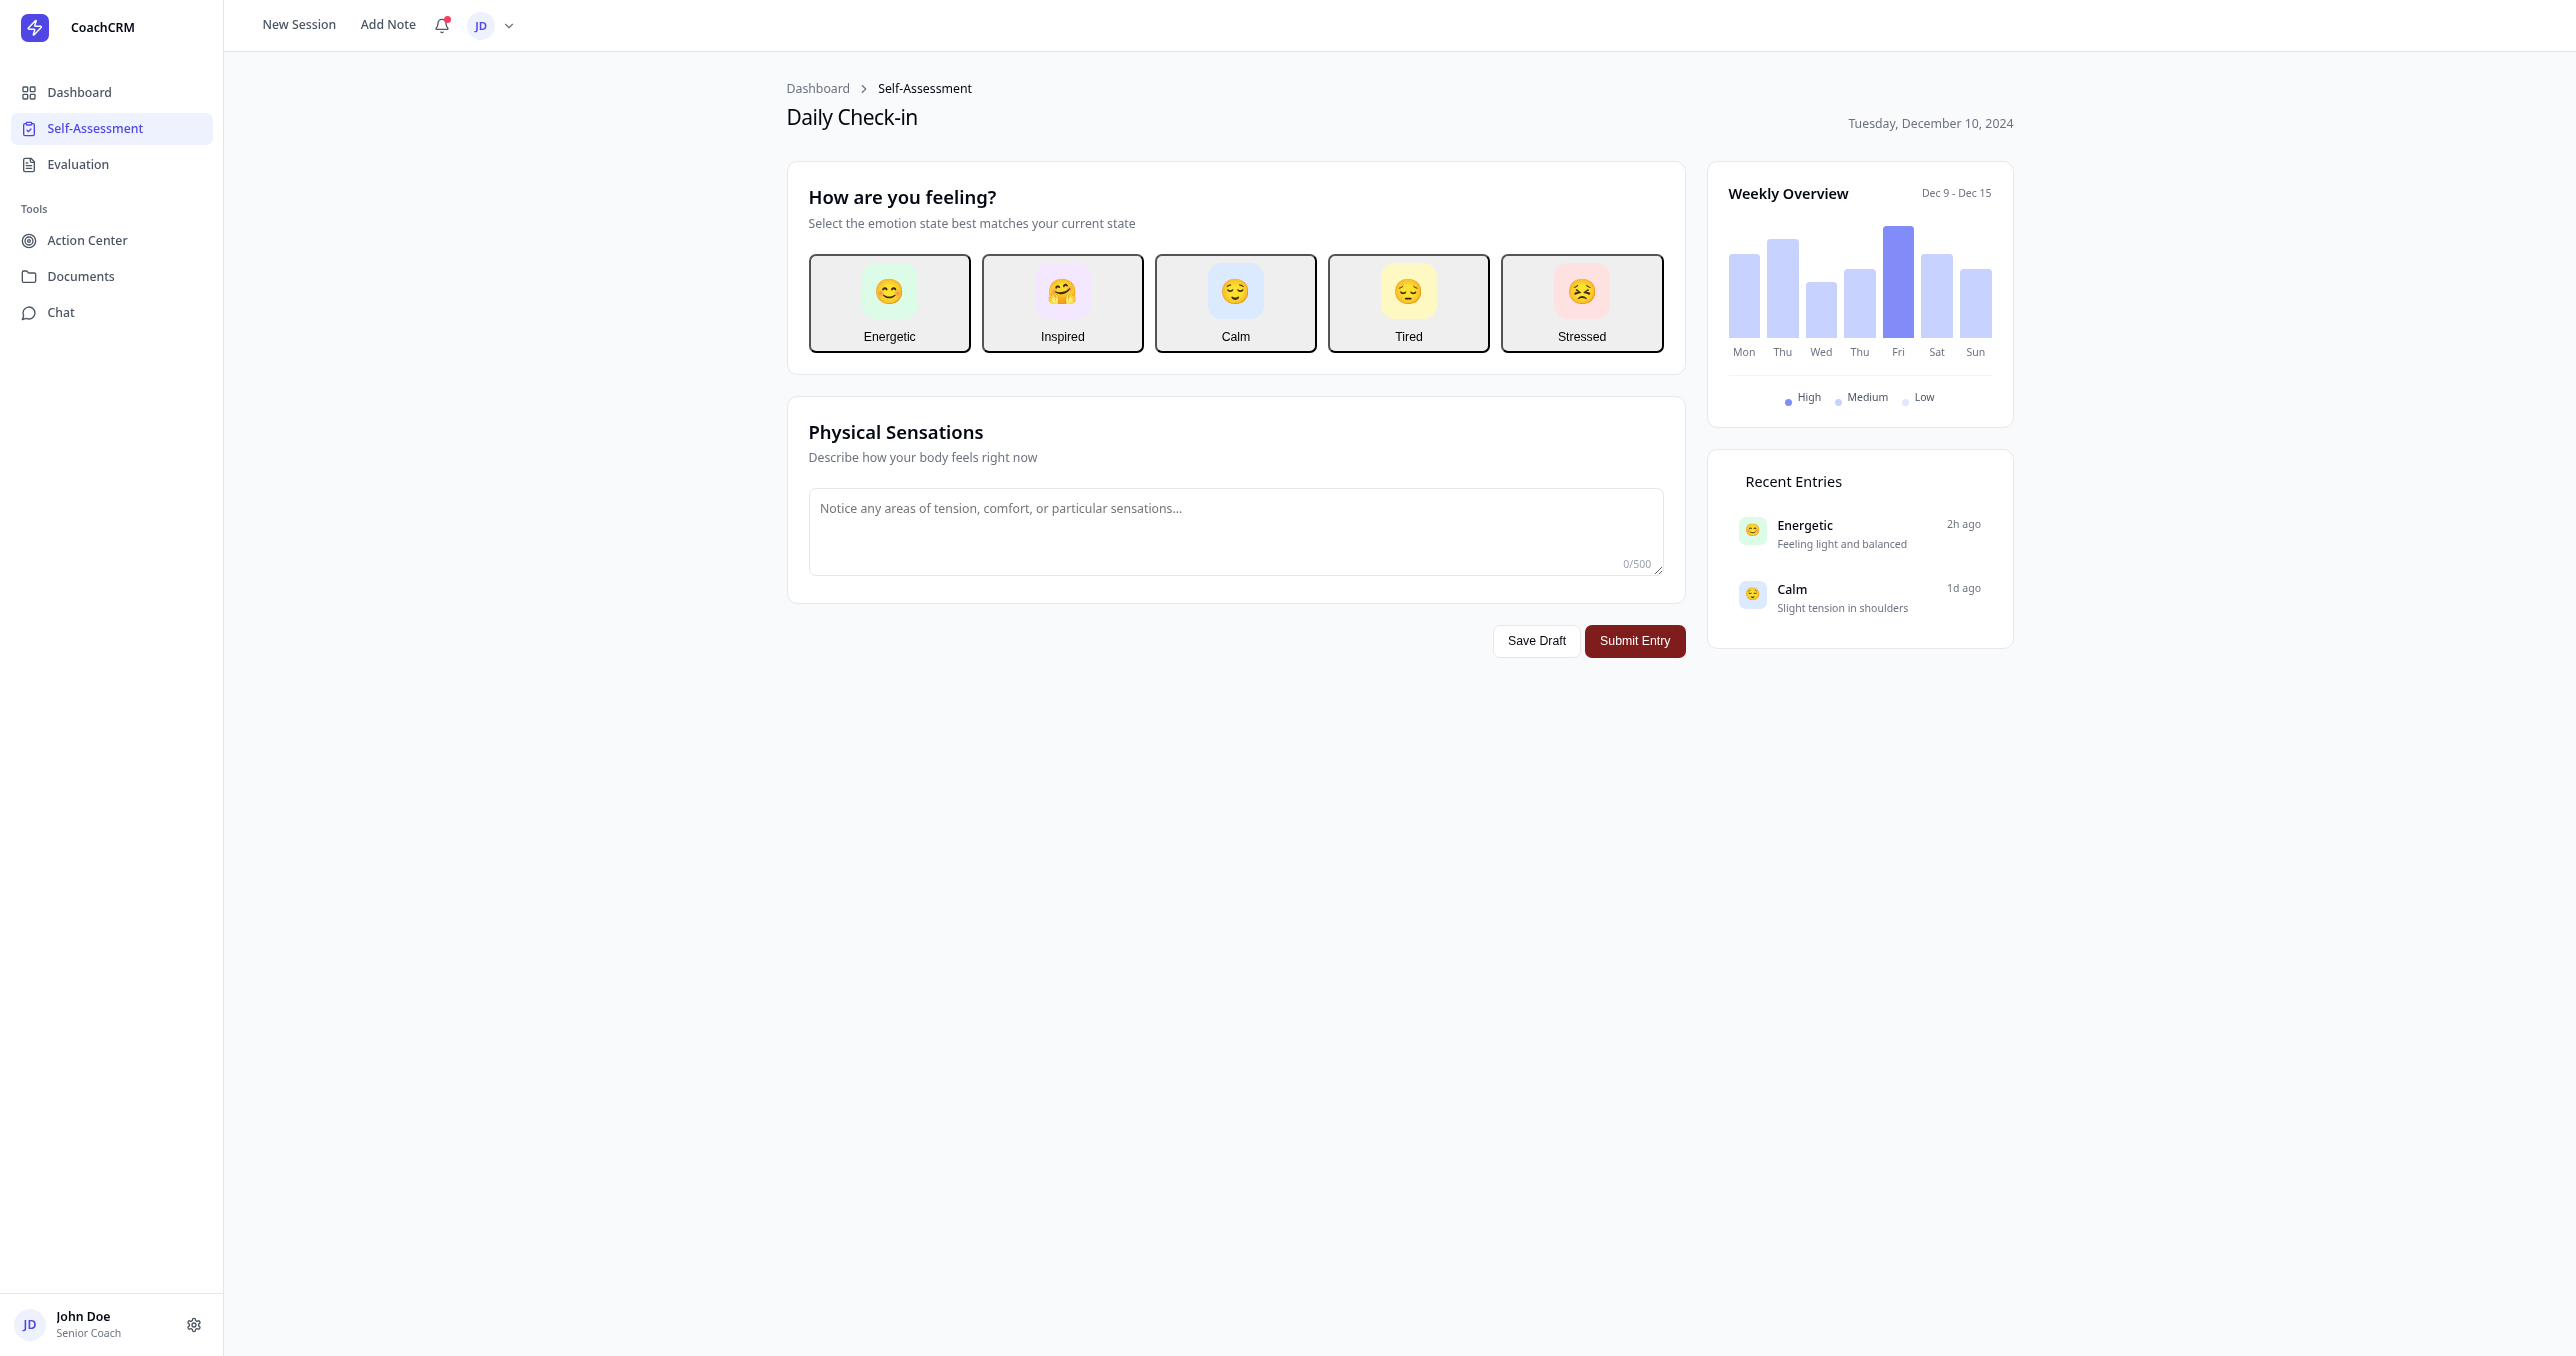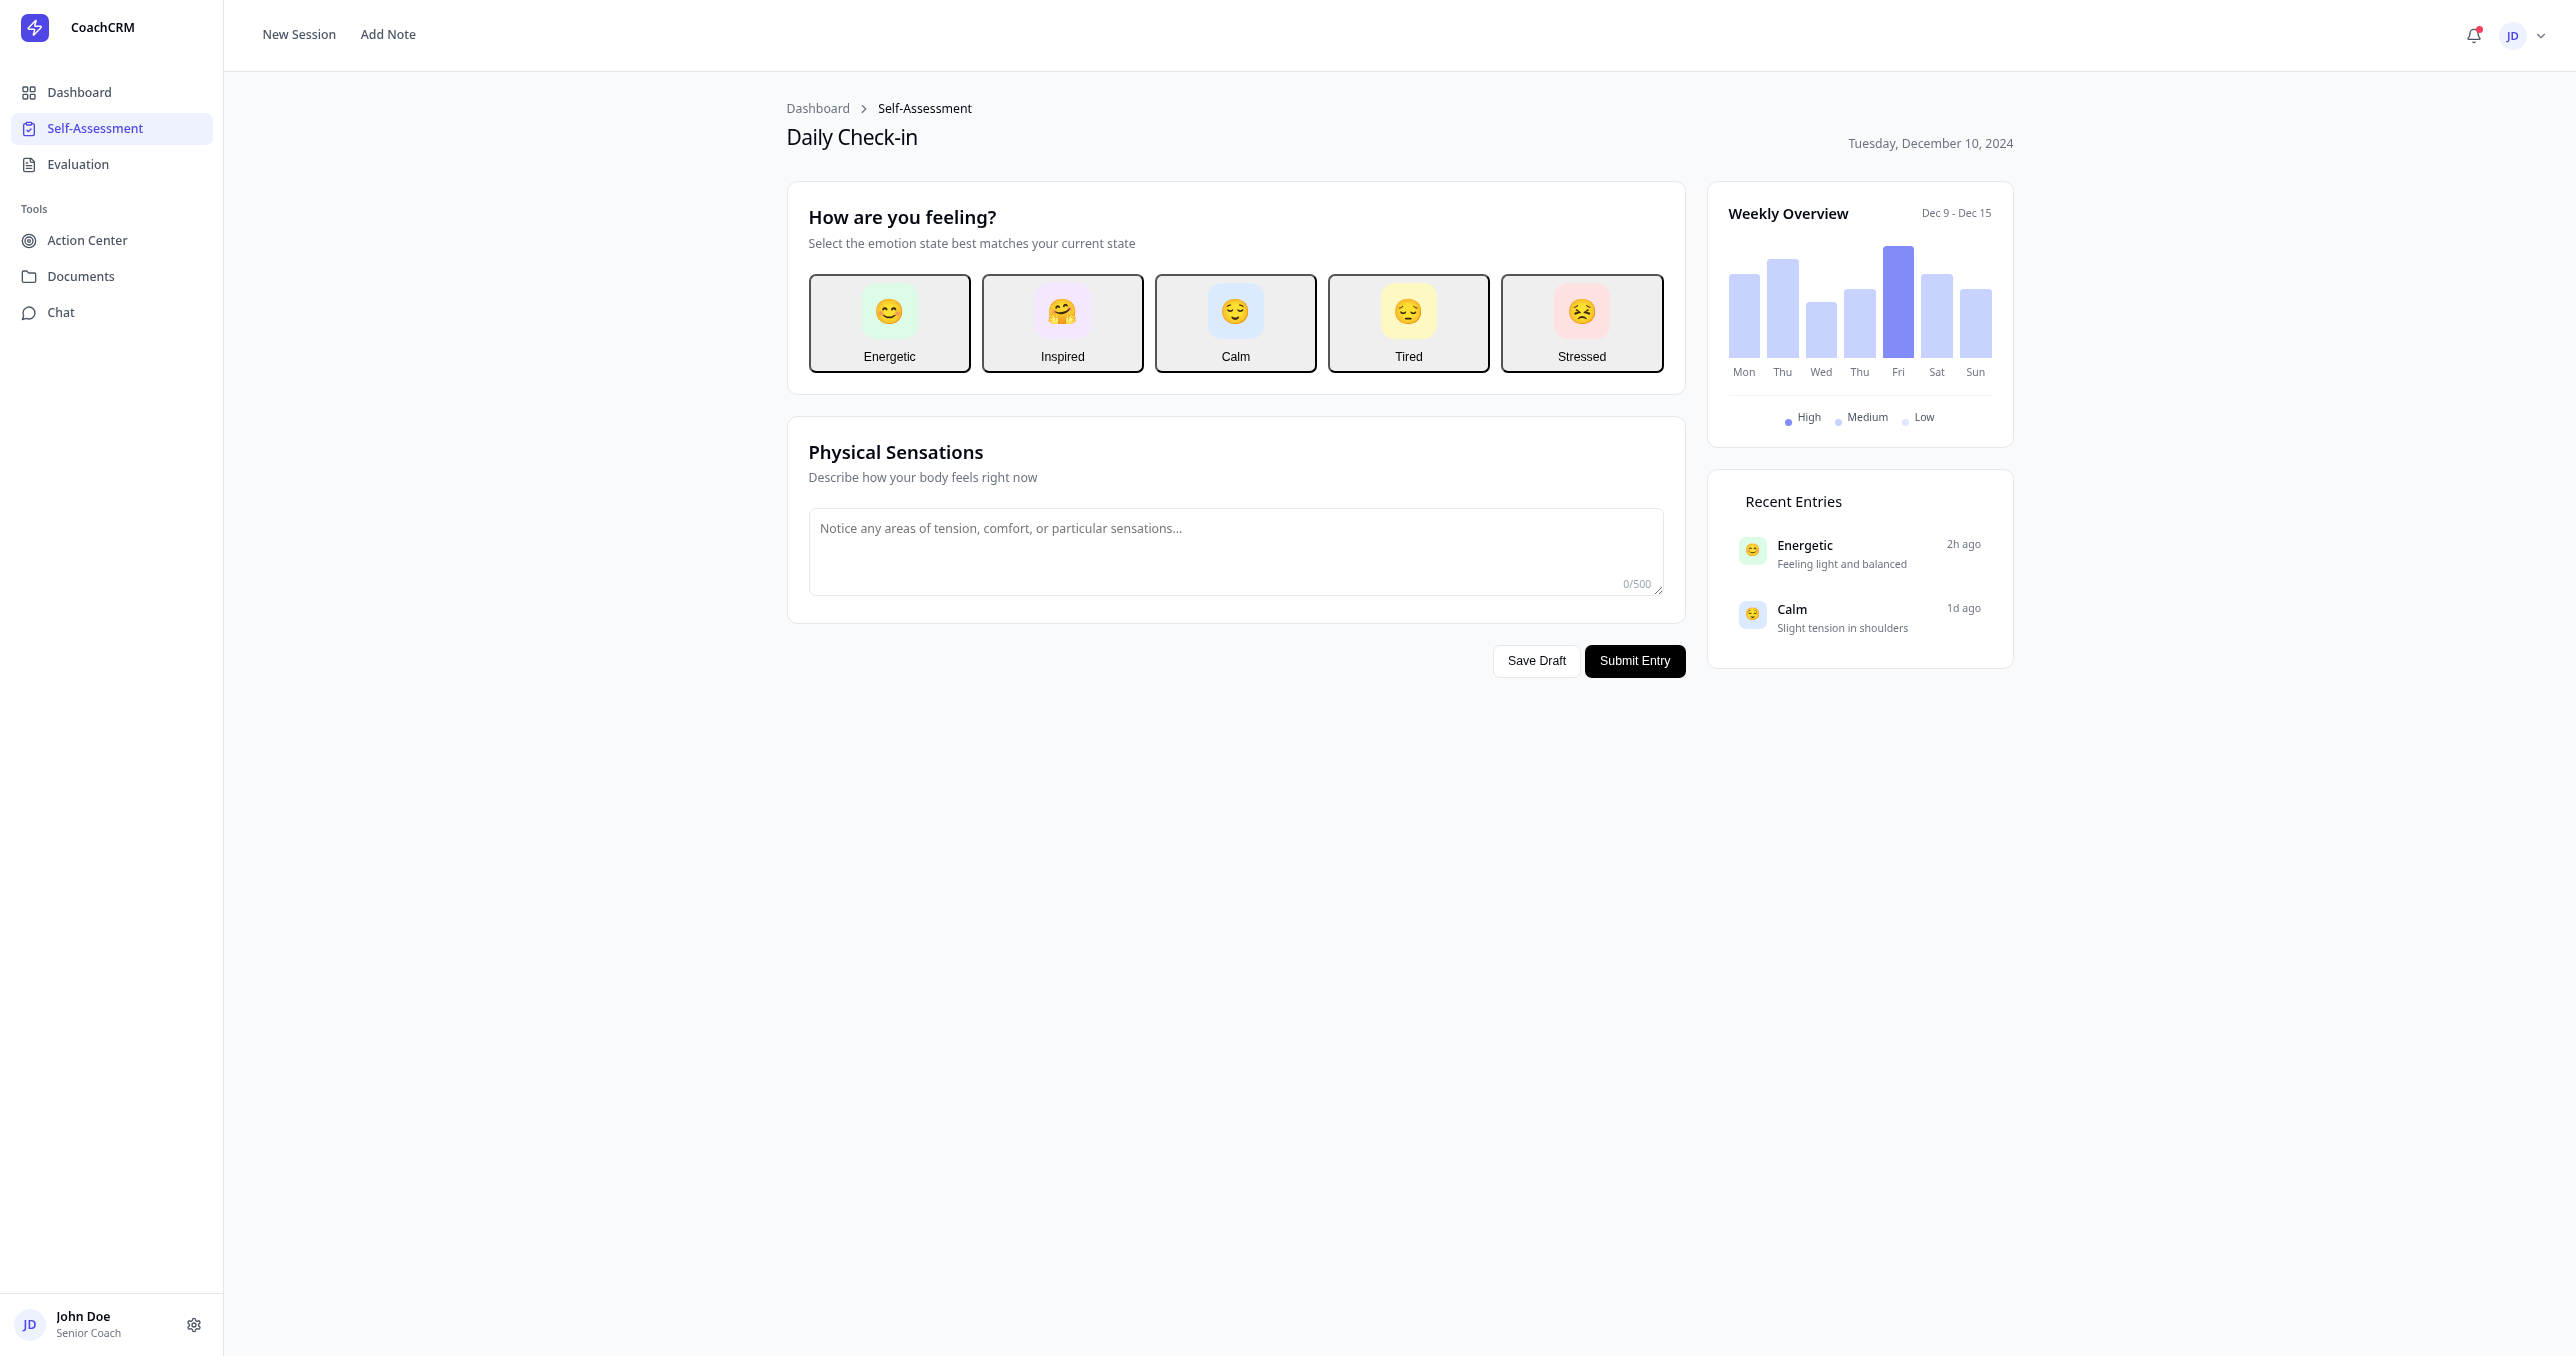--- a/index.html
+++ b/index.html
@@ -84,25 +84,24 @@
   padding: 7px;
   border-radius: 7px;
   background: transparent;
   border: none;
   cursor: pointer;
   color: #4b5563;
 }
 .icon-btn svg { width: 16px; height: 16px; stroke: currentColor; fill: none; stroke-width: 2; display: block; }
 .main { flex: 1; display: flex; flex-direction: column; overflow: hidden; }
 .topbar {
-  height: 72px;
+  height: 52px;
   border-bottom: 0.9px solid rgba(3,7,18,0.1);
   display: flex;
   align-items: center;
-  justify-content: space-between;
   padding: 0 28px;
   background: #fff;
 }
 .topbar-left { display: flex; gap: 3.5px; }
 .topbar-btn {
   font-weight: 500;
   color: #4b5563;
   padding: 7px 10.5px;
   border-radius: 7px;
   cursor: pointer;
@@ -171,21 +170,21 @@
 .form-actions { display: flex; justify-content: flex-end; gap: 4px; margin-top: 21px; }
 .btn {
   padding: 8.8px 14px;
   border-radius: 7px;
   font-weight: 500;
   font-size: 12.3px;
   cursor: pointer;
   border: 0.9px solid transparent;
 }
 .btn-secondary { background: #fff; border-color: #e5e7eb; color: #030712; }
-.btn-primary { background: #000000; color: #fff; }
+.btn-primary { background: #7f1d1d; color: #fff; }
 .overview-header { display: flex; align-items: center; justify-content: space-between; margin-bottom: 21px; }
 .overview-title { font-weight: 600; }
 .overview-range { font-size: 10.5px; color: #6b7280; }
 .chart { display: flex; align-items: flex-end; justify-content: space-between; gap: 7px; height: 112px; margin-bottom: 7px; }
 .bar { flex: 1; border-radius: 3.5px 3.5px 0 0; background: #c7d2fe; cursor: pointer; }
 .chart-labels { display: flex; justify-content: space-between; gap: 7px; }
 .chart-labels span { flex: 1; text-align: center; font-size: 10.5px; color: #6b7280; }
 .legend { display: flex; gap: 14px; margin-top: 14px; padding-top: 14px; border-top: 0.9px solid #f3f4f6; justify-content: center; }
 .legend-item { display: flex; align-items: flex-end; gap: 5.3px; font-size: 10.5px; color: #4b5563; }
 .legend-dot { width: 7px; height: 7px; border-radius: 50%; }

